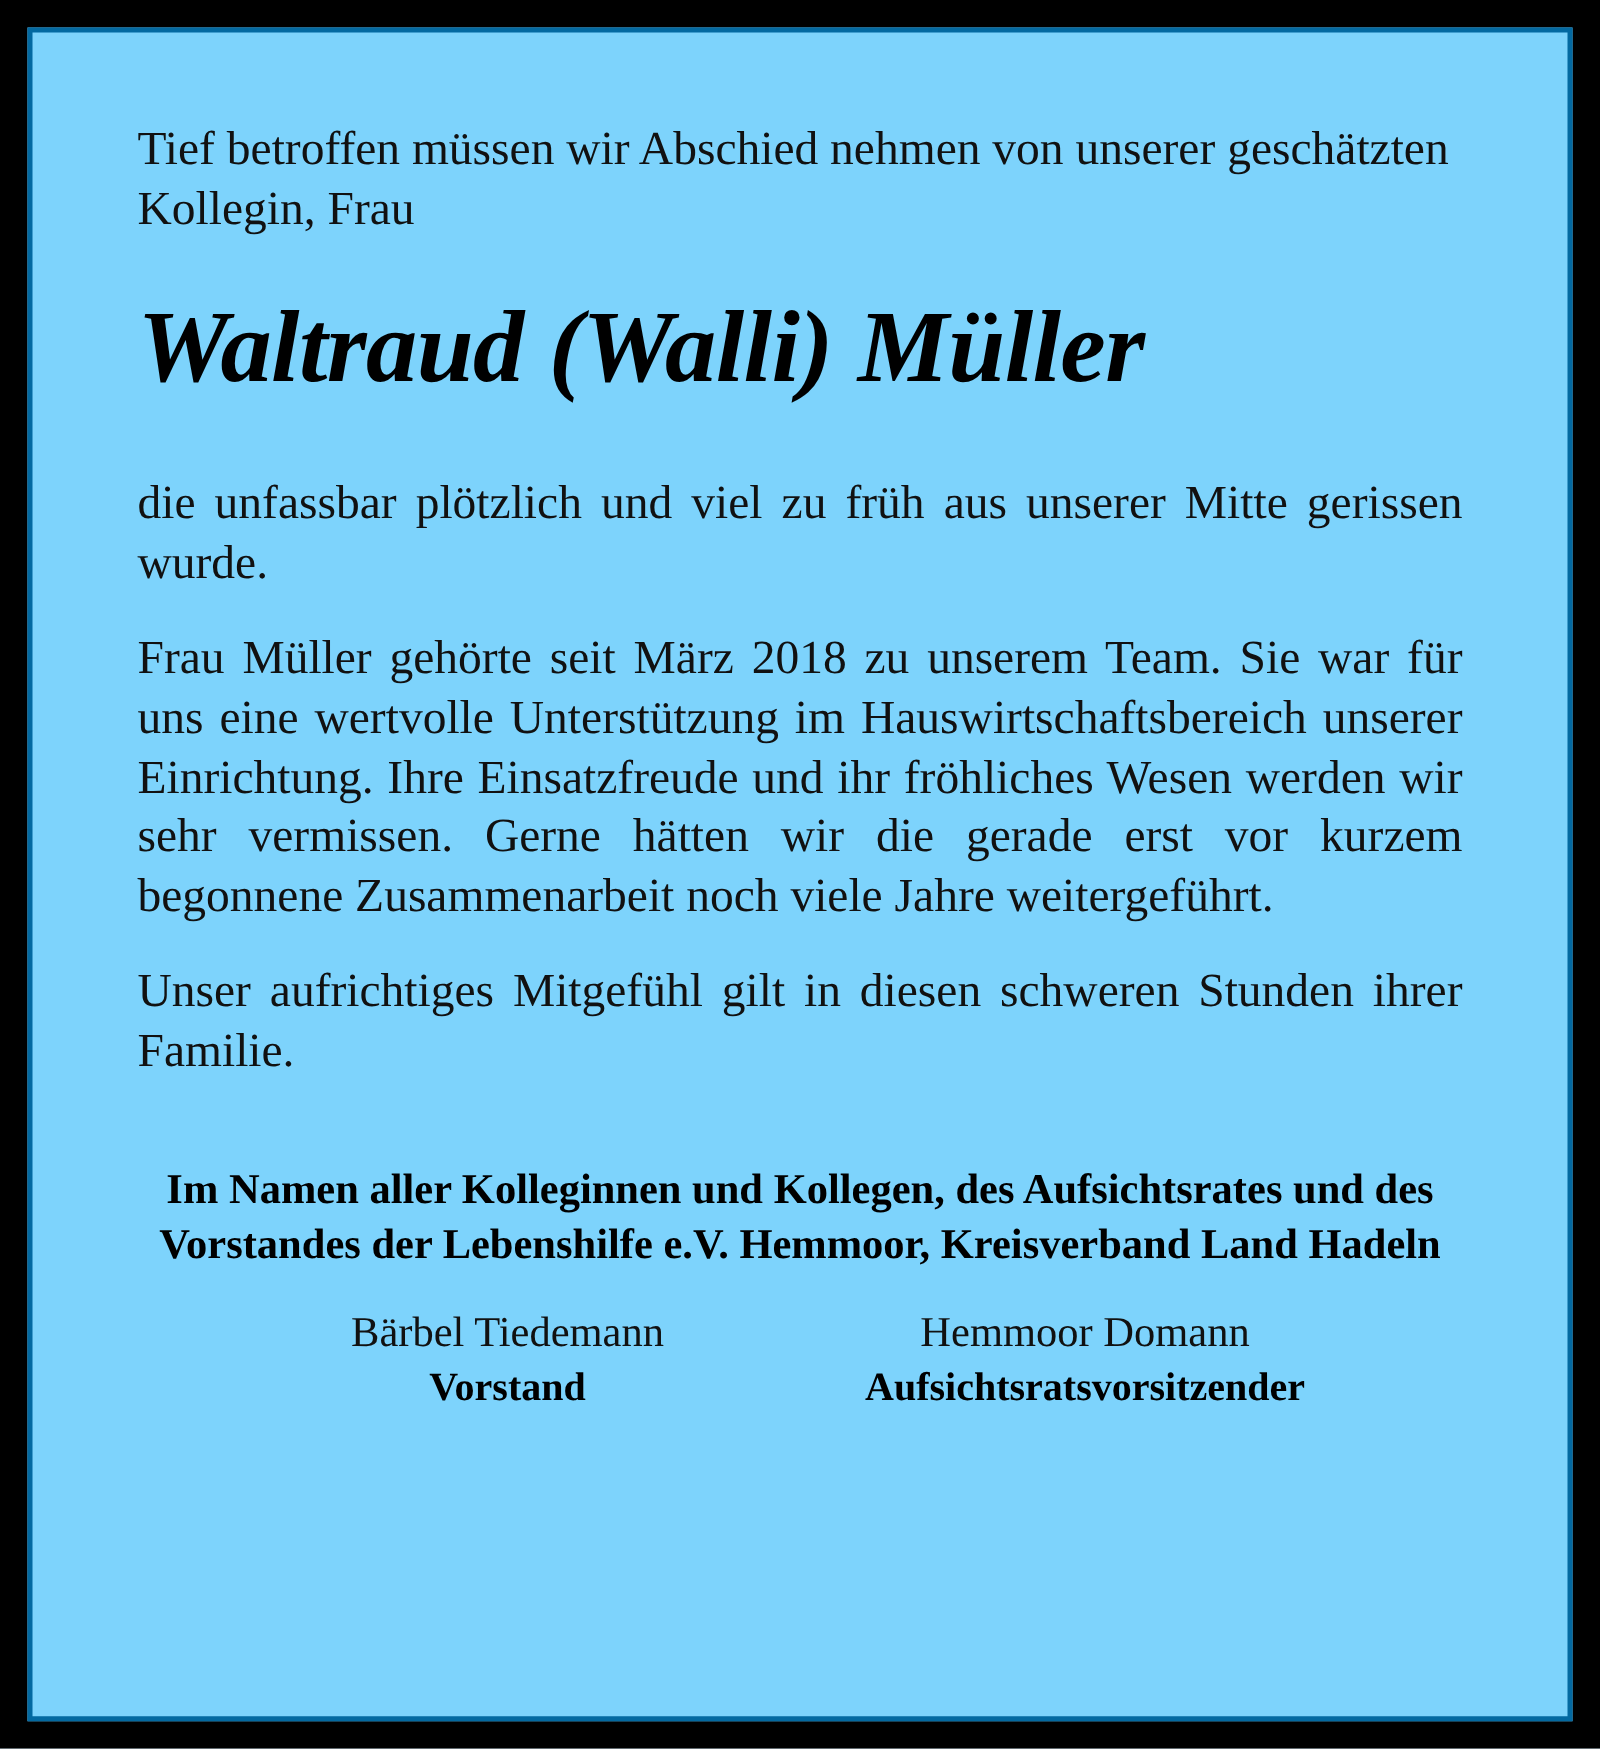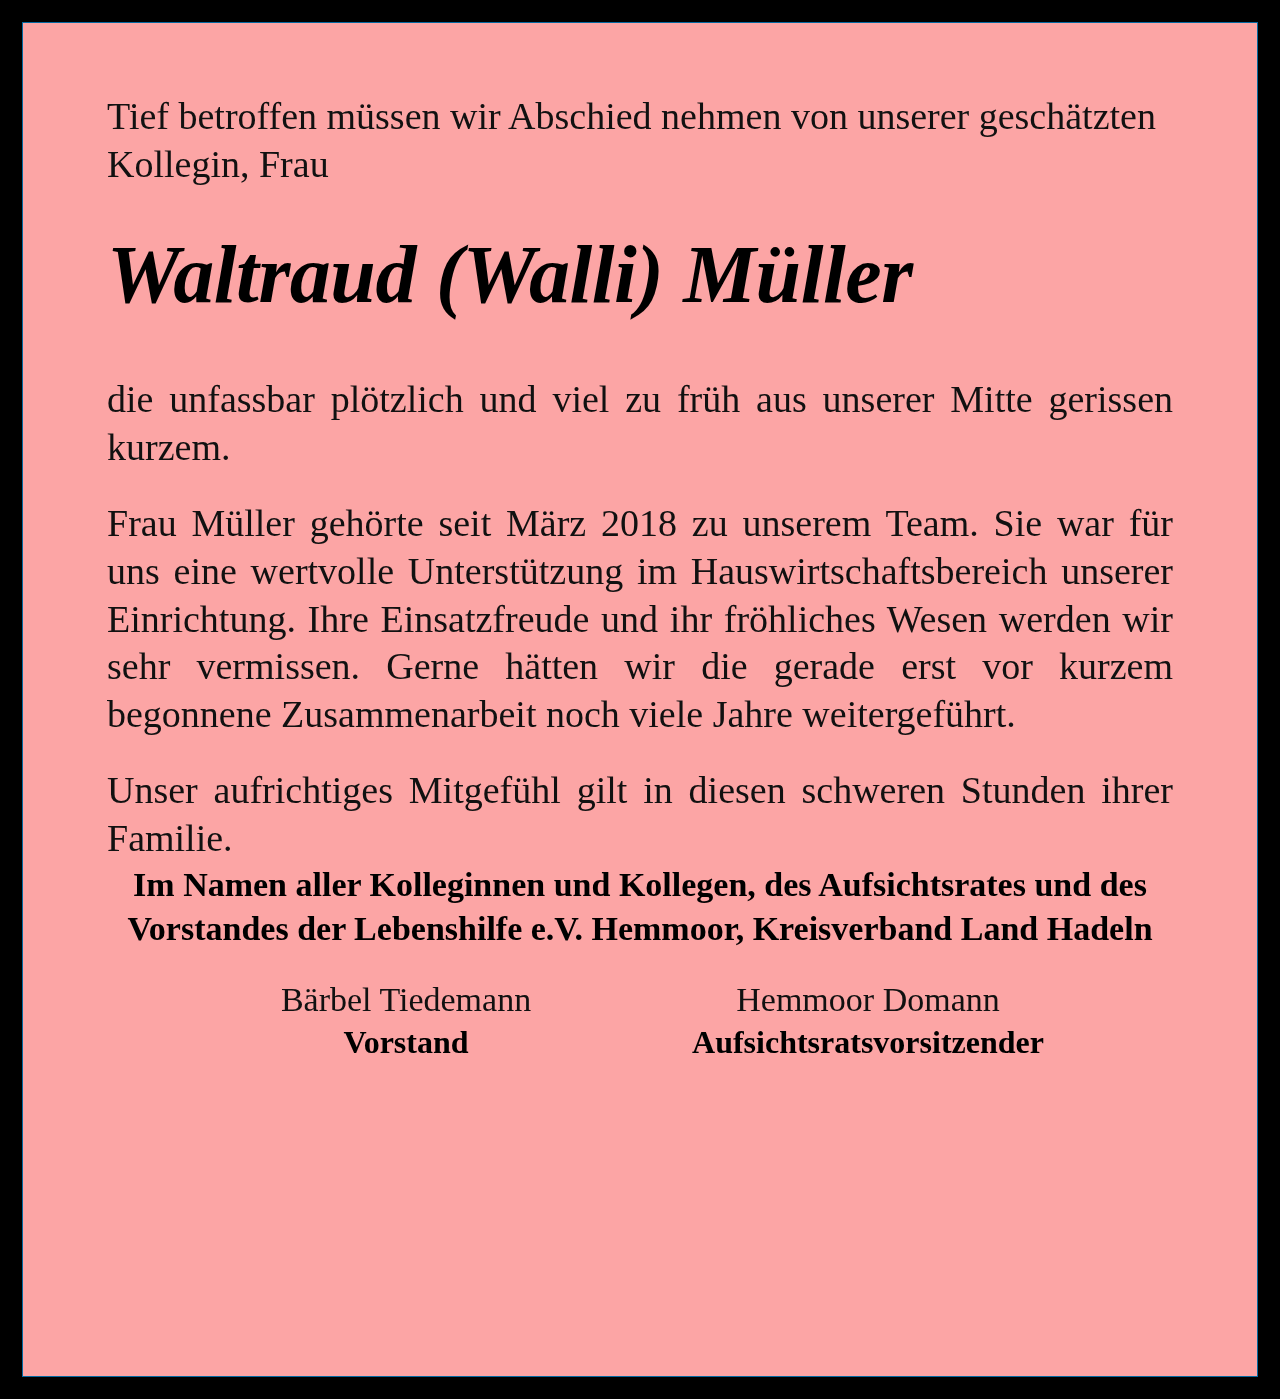--- a/index.html
+++ b/index.html
@@ -17,22 +17,22 @@
     box-sizing: border-box;
     width: 1280px;
     height: 1399px;
     background: #000000;
     padding: 22px;
   }
   .notice-inner {
     box-sizing: border-box;
     width: 100%;
     height: 100%;
-    background: #fca5a5;
-    border: 1px solid #0369a1;
+    background: #7dd3fc;
+    border: 4px solid #0369a1;
     padding: 70px 84px 40px 84px;
   }
   .intro {
     font-size: 38px;
     line-height: 1.25;
     text-align: left;
     margin: 0 0 44px 0;
     color: #111111;
   }
   .deceased-name {
@@ -50,20 +50,21 @@
     text-align: justify;
     text-justify: inter-word;
     margin: 0 0 28px 0;
     color: #111111;
     hyphens: manual;
   }
   .body-par:last-of-type {
     margin-bottom: 0;
   }
   .closing-block {
+    margin-top: 64px;
     text-align: center;
     font-weight: bold;
     font-size: 34px;
     line-height: 1.3;
     color: #000000;
   }
   .signatories {
     margin-top: 28px;
     display: flex;
     justify-content: center;
@@ -88,21 +89,21 @@
 </head>
 <body>
 
 <div class="notice-frame">
   <div class="notice-inner">
 
     <p class="intro">Tief betroffen müssen wir Abschied nehmen von unserer geschätzten Kollegin, Frau</p>
 
     <h1 class="deceased-name">Waltraud (Walli) Müller</h1>
 
-    <p class="body-par">die unfassbar plötzlich und viel zu früh aus unserer Mitte gerissen kurzem.</p>
+    <p class="body-par">die unfassbar plötzlich und viel zu früh aus unserer Mitte gerissen wurde.</p>
     <p class="body-par">Frau Müller gehörte seit März 2018 zu unserem Team. Sie war für uns eine wertvolle Unterstützung im Hauswirtschaftsbereich unserer Einrichtung. Ihre Einsatzfreude und ihr fröhliches Wesen werden wir sehr vermissen. Gerne hätten wir die gerade erst vor kurzem begonnene Zusammenarbeit noch viele Jahre weitergeführt.</p>
     <p class="body-par">Unser aufrichtiges Mitgefühl gilt in diesen schweren Stunden ihrer Familie.</p>
 
     <div class="closing-block">Im Namen aller Kolleginnen und Kollegen, des Aufsichtsrates und des Vorstandes der Lebenshilfe e.V. Hemmoor, Kreisverband Land Hadeln</div>
 
     <div class="signatories">
       <div class="signatory">
         <div class="sig-name">Bärbel Tiedemann</div>
         <div class="sig-role">Vorstand</div>
       </div>

